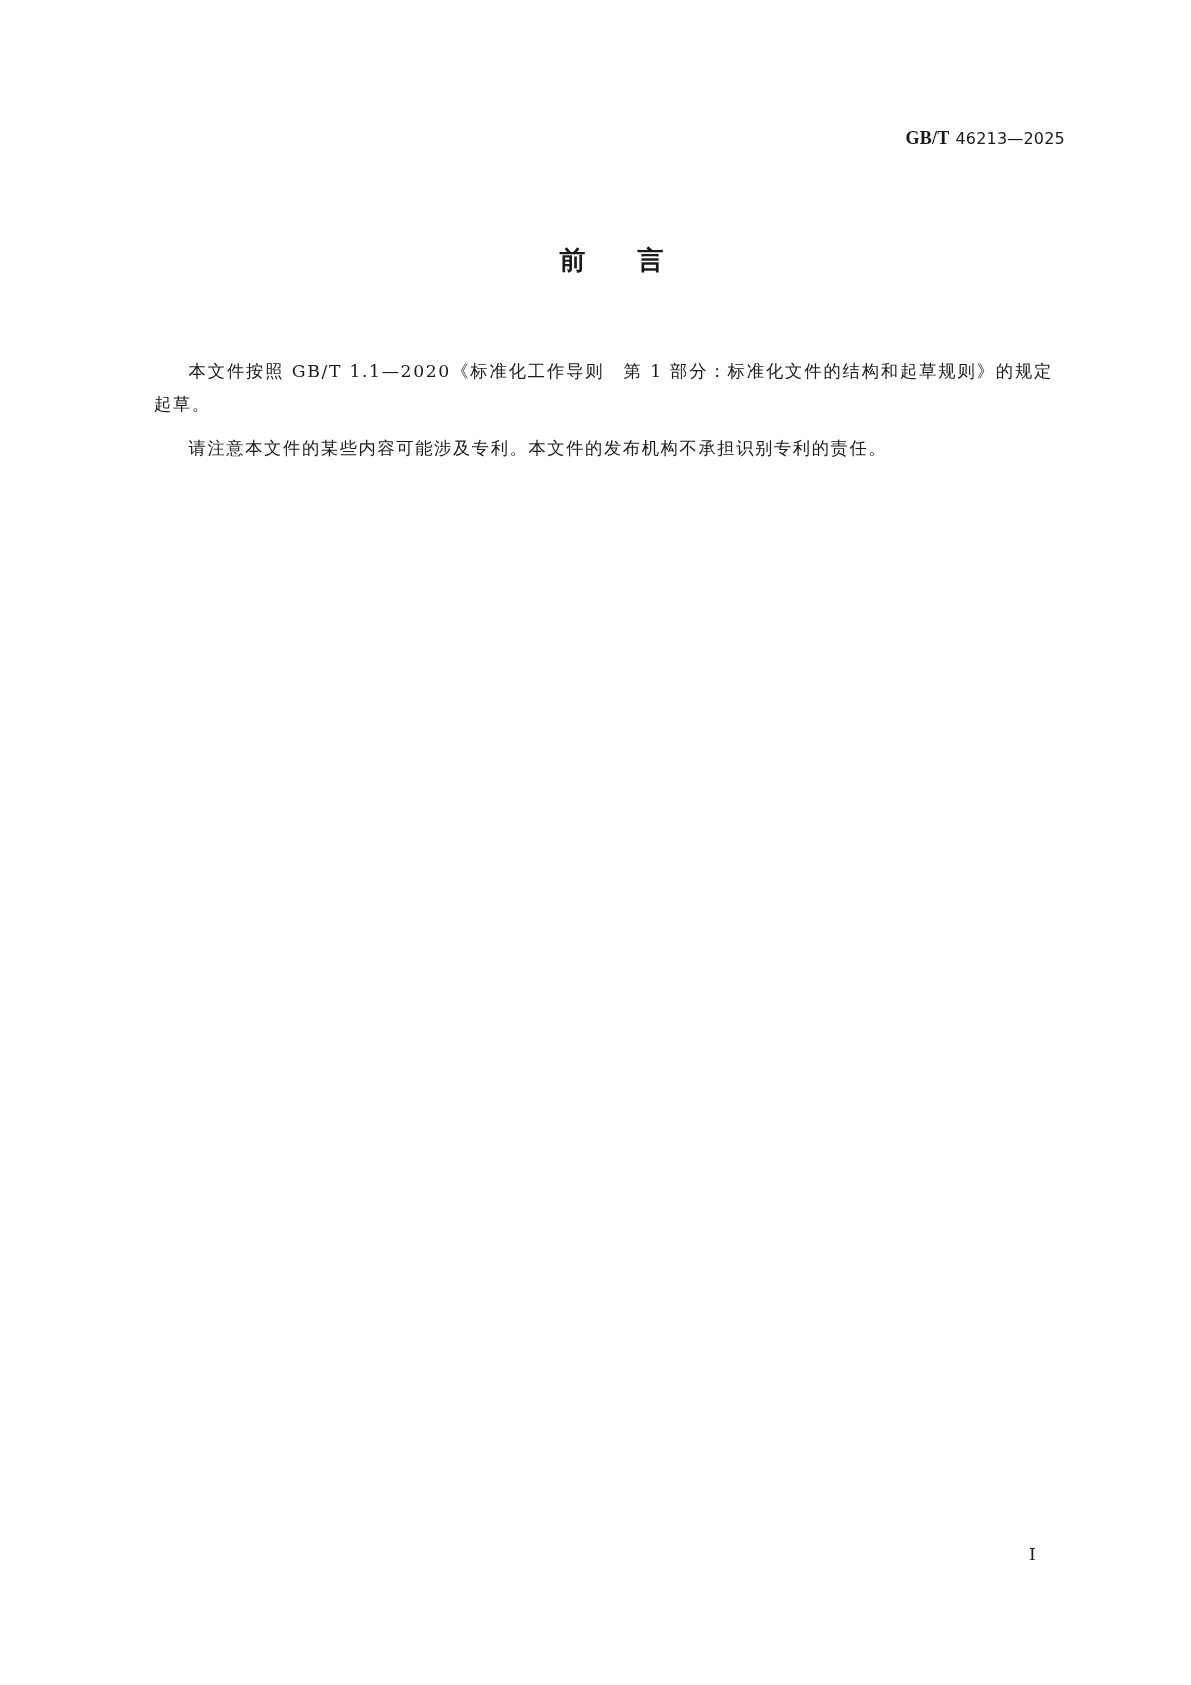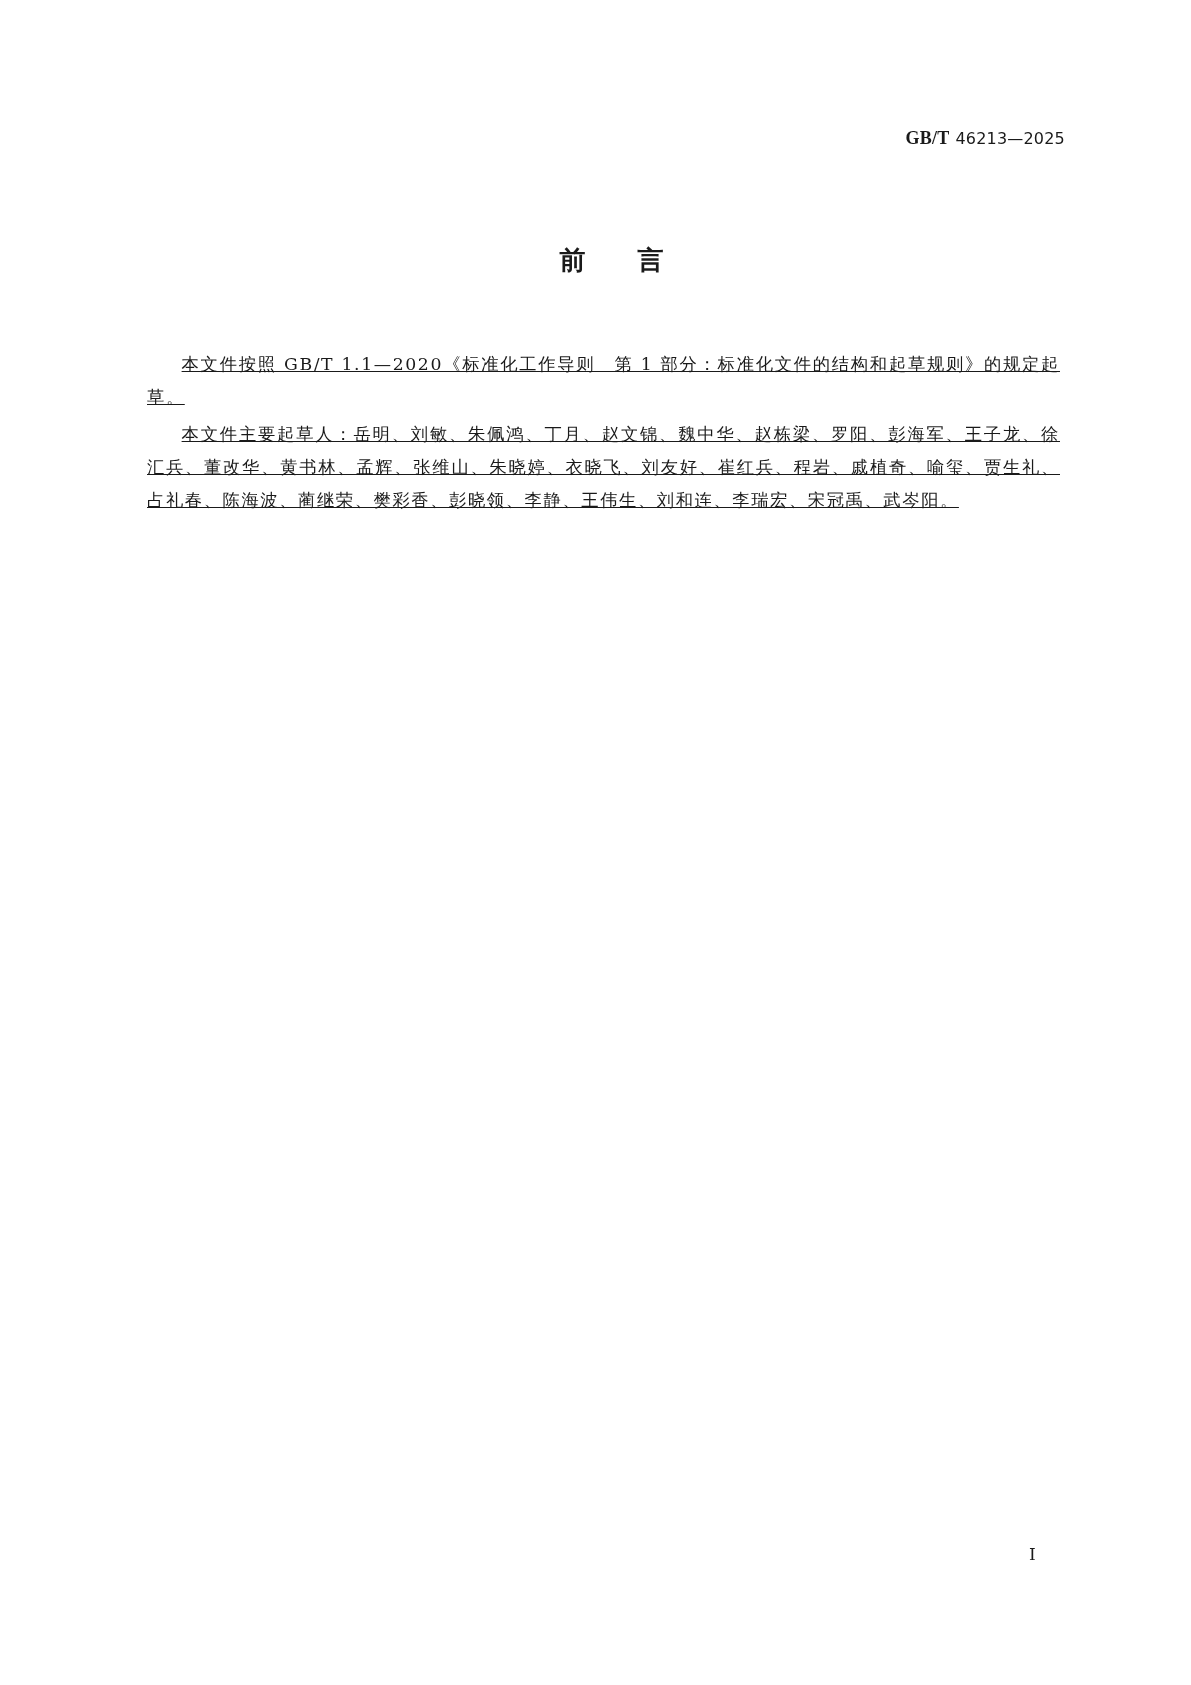--- a/index.html
+++ b/index.html
@@ -49,27 +49,26 @@
   .title .ch1 { margin-right: 52px; }
   .body-text {
     position: absolute;
     top: 344px;
     left: 143px;
     width: 921px;
     font-size: 17.3px;
     line-height: 33px;
   }
   .body-text p {
-    margin: 4px;
+    margin: 11px;
     text-indent: 2em;
     text-align: justify;
     text-align-last: left;
     letter-spacing: 1.6px;
     word-break: break-all;
-    text-decoration: underline;
   }
   .page-number {
     position: absolute;
     top: 1545px;
     left: 1029px;
     font-family: "Liberation Serif", "DejaVu Serif", serif;
     font-size: 17px;
     line-height: 20px;
   }
 </style>
@@ -79,16 +78,16 @@
 <div class="std-number">
   <span class="prefix">GB/T</span><span class="num">46213—2025</span>
 </div>
 
 <div class="title">
   <span class="ch1">前</span><span>言</span>
 </div>
 
 <div class="body-text">
   <p>本文件按照 GB/T 1.1—2020《标准化工作导则　第 1 部分：标准化文件的结构和起草规则》的规定起草。</p>
-  <p>本文件主要起草人：岳明、刘敏、朱佩鸿、丁月、赵文锦、魏中华、赵栋梁、罗阳、彭海军、王子龙、徐汇兵、董改华、黄书林、孟辉、张维山、朱晓婷、衣晓飞、刘友好、崔红兵、程岩、戚植奇、喻玺、贾生礼、占礼春、陈海波、蔺继荣、樊彩香、彭晓领、李静、王伟生、刘和连、李瑞宏、宋冠禹、武岑阳。</p>
+  <p>请注意本文件的某些内容可能涉及专利。本文件的发布机构不承担识别专利的责任。</p>
 </div>
 
 <div class="page-number">Ⅰ</div>
 
 </body></html>

